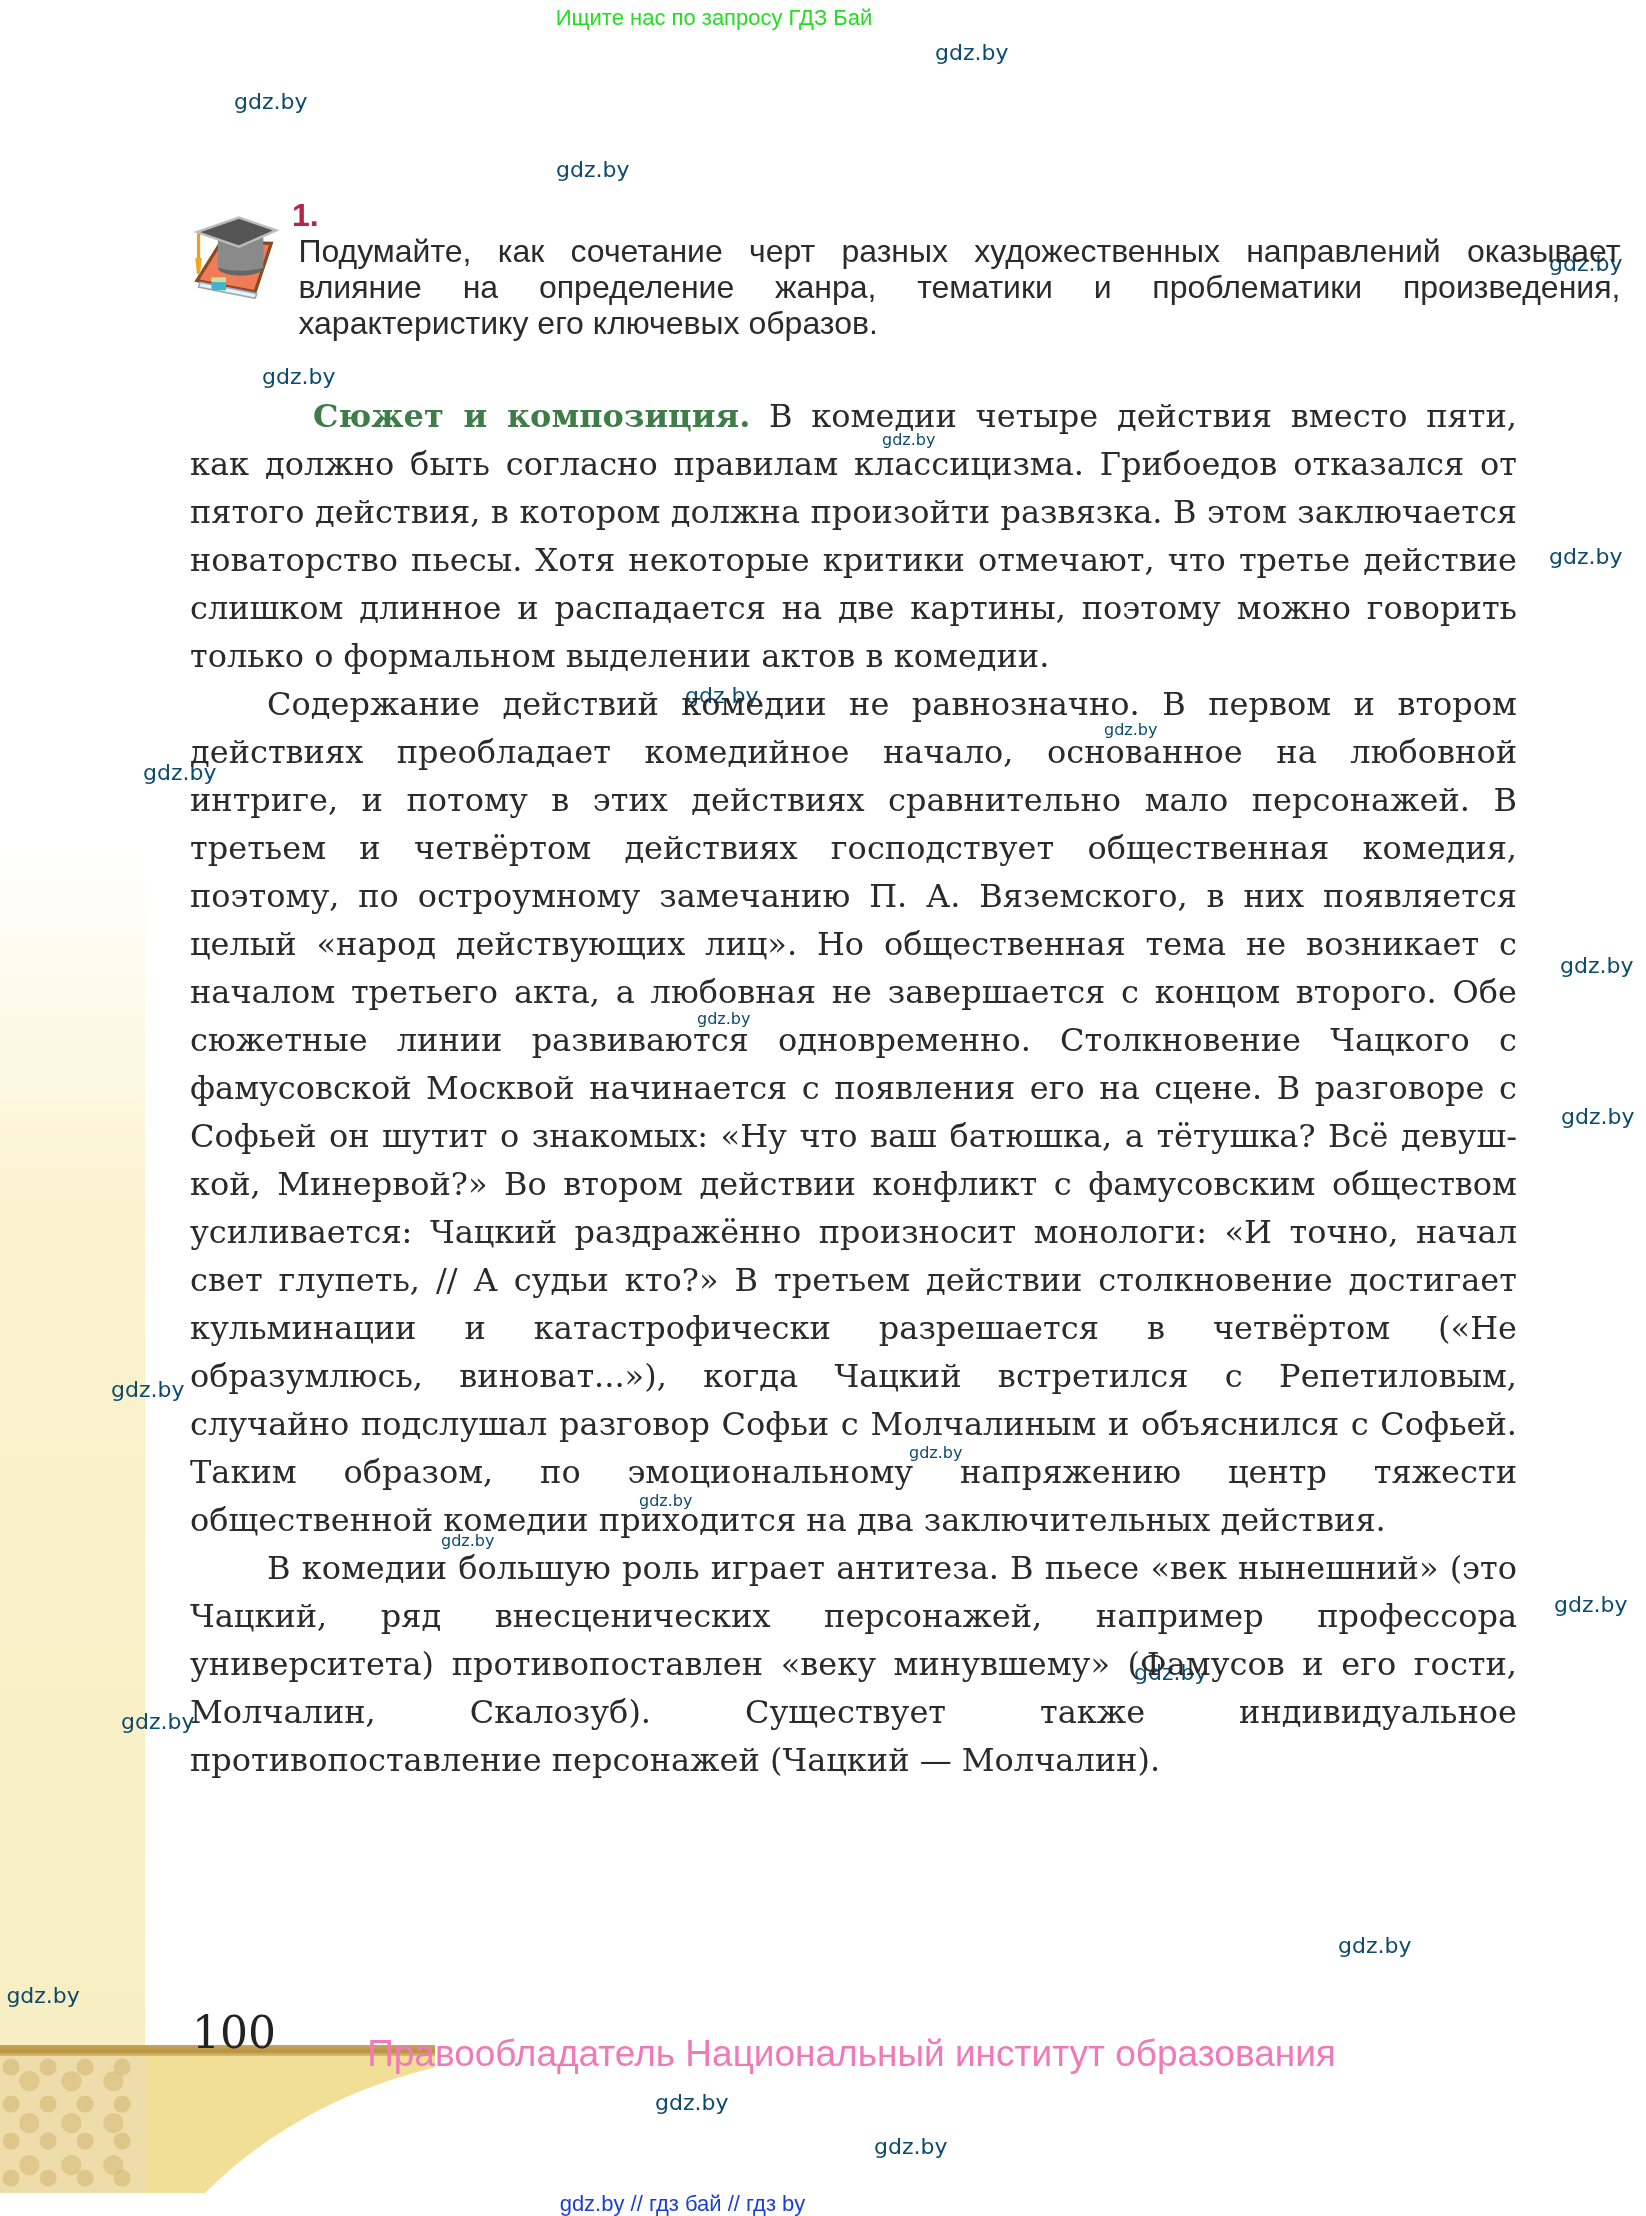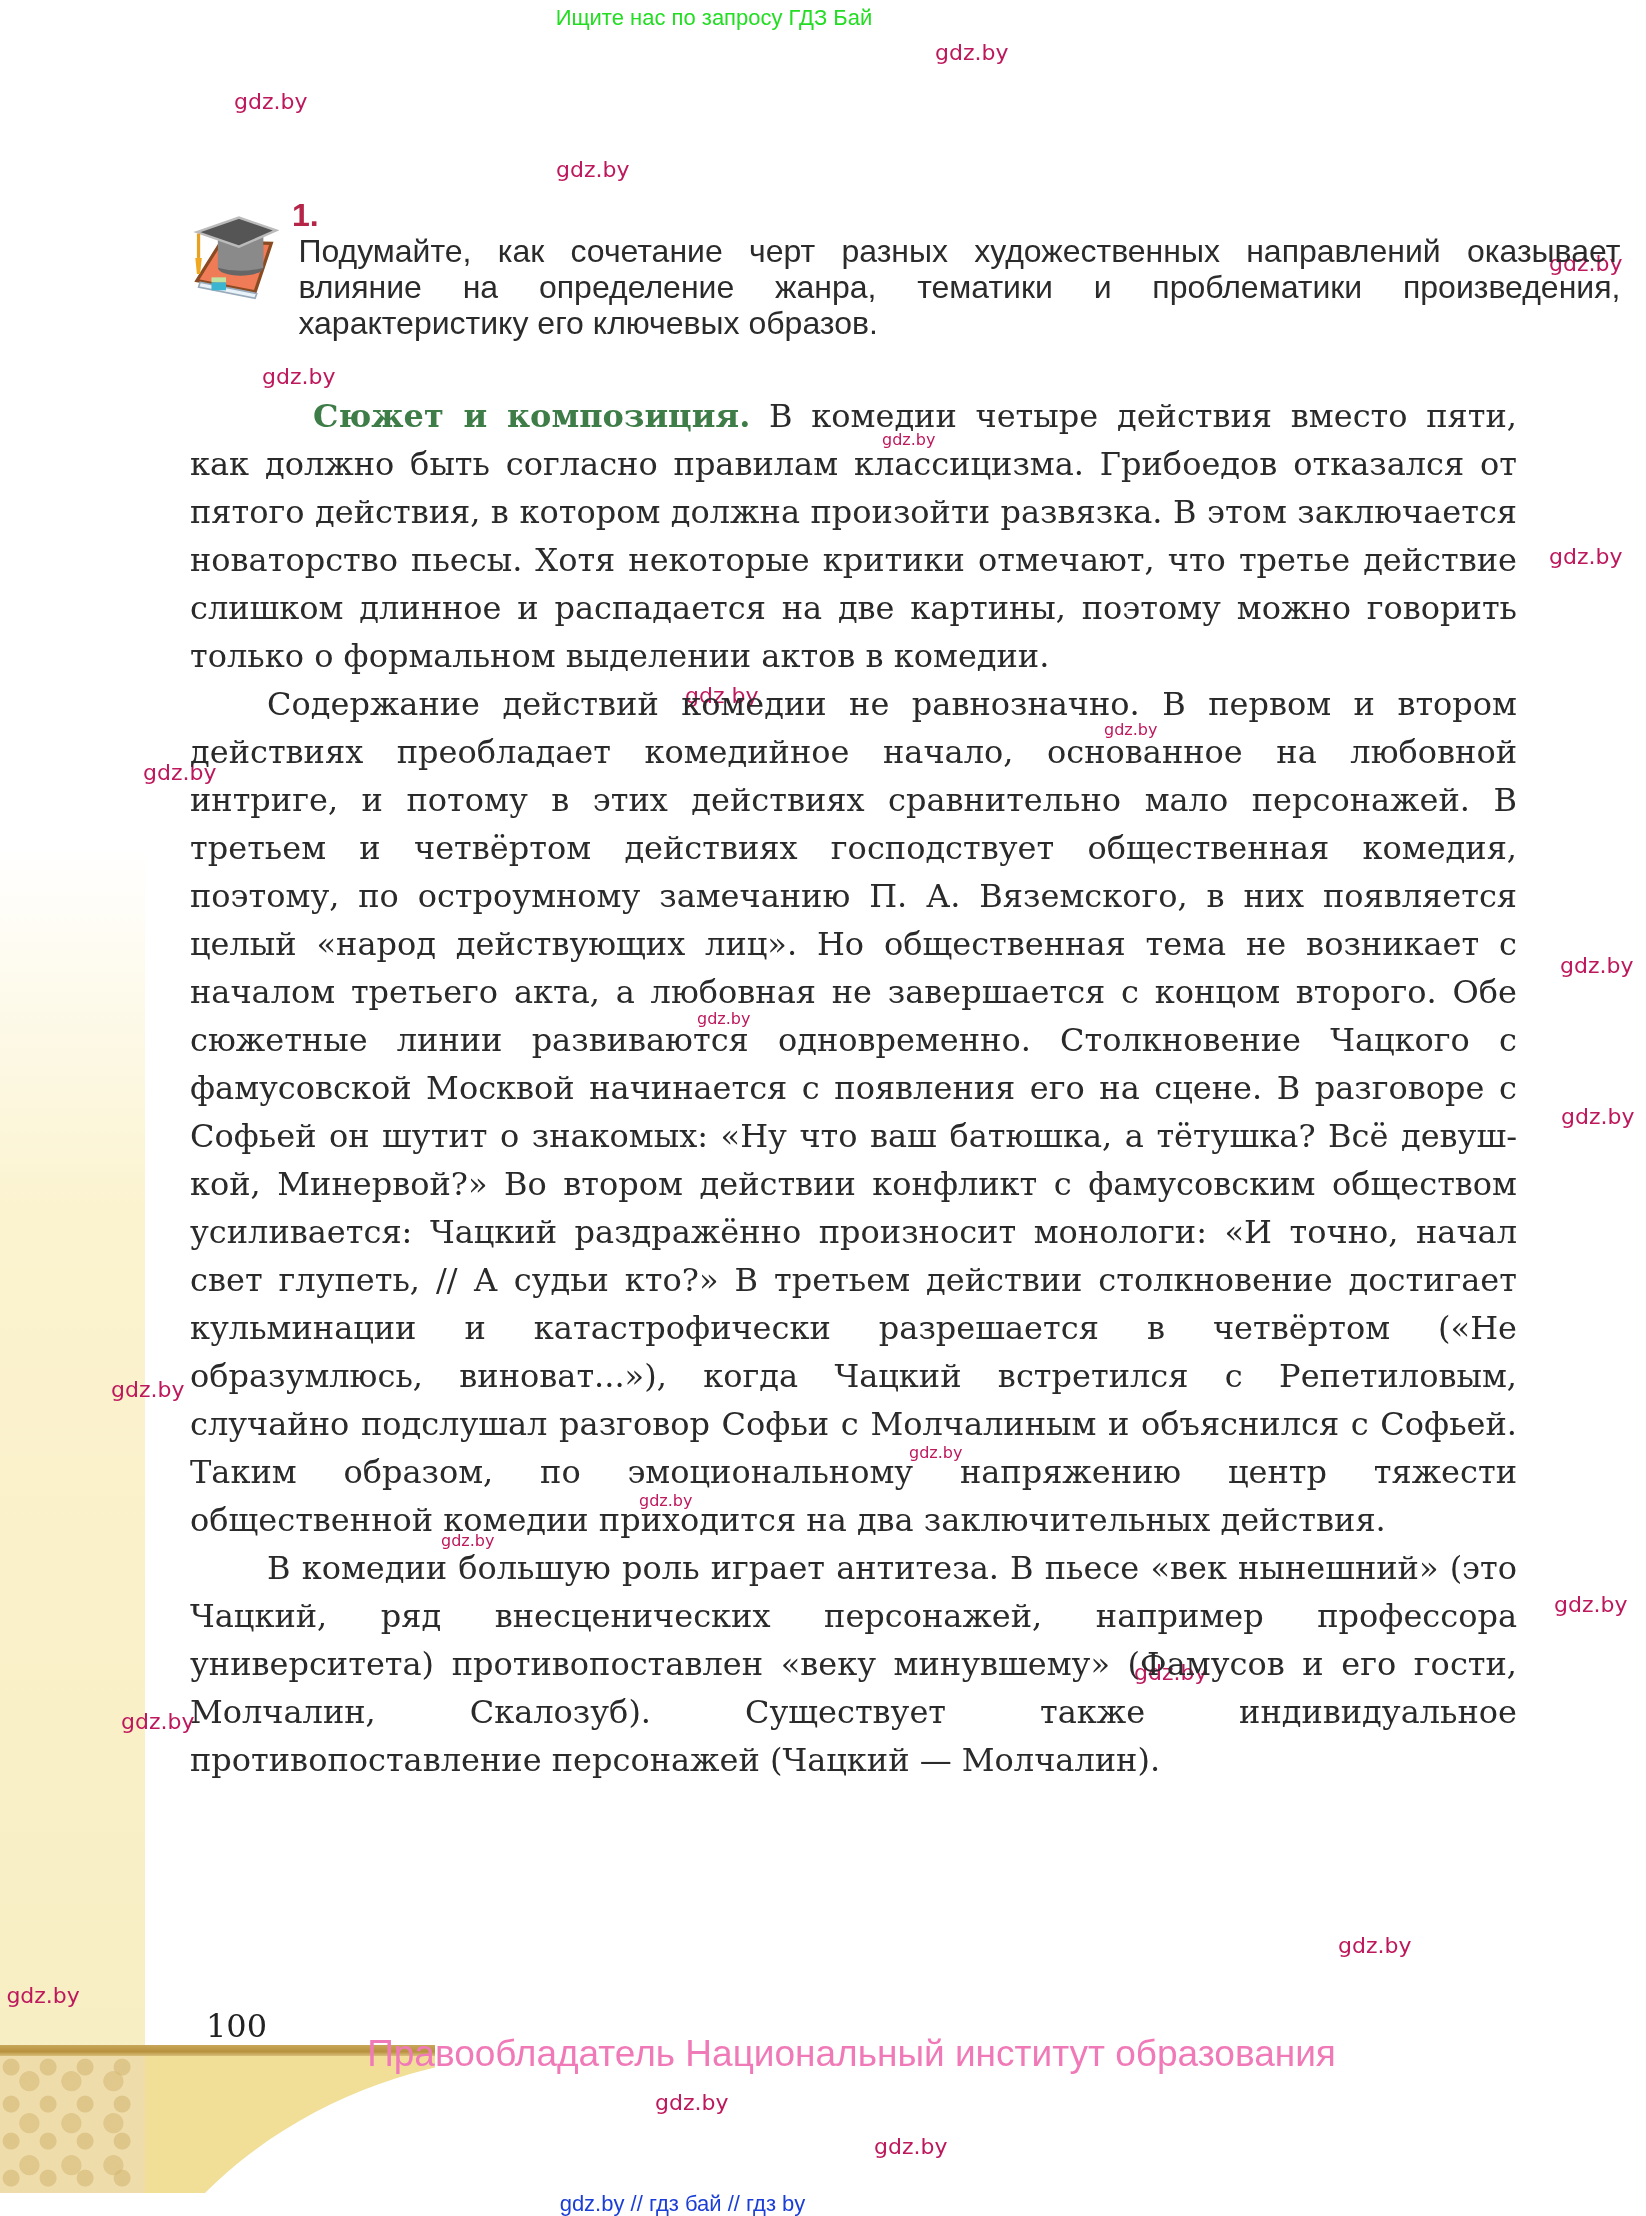--- a/index.html
+++ b/index.html
@@ -30,40 +30,40 @@
     left: 145px; top: 2056px; width: 290px; height: 137px;
     background: #f1df98;
     border-top-right-radius: 100% 0;
     clip-path: path('M0 0 L360 0 C250 10 120 60 30 170 L0 170 Z');
   }
   .watermark-top {
     top: 4.8px; left: 0; width: 1428px; text-align: center;
     font-family: "Liberation Sans", sans-serif; font-size: 22px; color: #22dd22;
   }
   .gdz {
-    font-family: "DejaVu Sans", "Liberation Sans", sans-serif; font-size: 22px; color: #be185d;
+    font-family: "DejaVu Sans", "Liberation Sans", sans-serif; font-size: 22px; color: #0c4a6e;
     white-space: nowrap;
   }
   .gdz.small { font-size: 16px; }
   .task {
     left: 187px; top: 197px; width: 1354px;
     font-family: Liberation Sans, sans-serif; font-size: 32px; line-height: 36px; color: #2b2b2b;
   }
   .task-num { color: #b52547; font-weight: bold; }
   .task-text { display: inline-block; vertical-align: top; width: 1322px; margin-left: 6.4px; text-align: justify; text-align-last: left; }
   .task-icon { left: 187px; top: 203px; width: 48px; height: 98px; }
   .body-text {
     left: 190px; top: 392px; width: 1327px;
     font-size: 32px; line-height: 48px; color: #2a2a2a;
     text-align: justify; hyphens: manual;
   }
   .body-text p { margin: 0; text-indent: 77px; }
   .heading { color: #3e7d48; font-weight: bold; margin-left: 46px; }
   .page-number {
-    left: 206px; top: 2007px; font-size: 32px; color: #222; text-align: center;
+    left: 192px; top: 2007px; font-size: 44px; color: #222; text-align: center;
   }
   .rights {
     top: 2033px; left: 0; width: 1647px; text-align: center;
     padding-left: 56px; box-sizing: border-box;
     font-family: "Liberation Sans", sans-serif; font-size: 37px; color: #f07ab8;
   }
   .bottom-links {
     top: 2191px; left: 0; width: 1365px; text-align: center;
     font-family: "Liberation Sans", sans-serif; font-size: 22px; color: #1b3fd6;
   }

